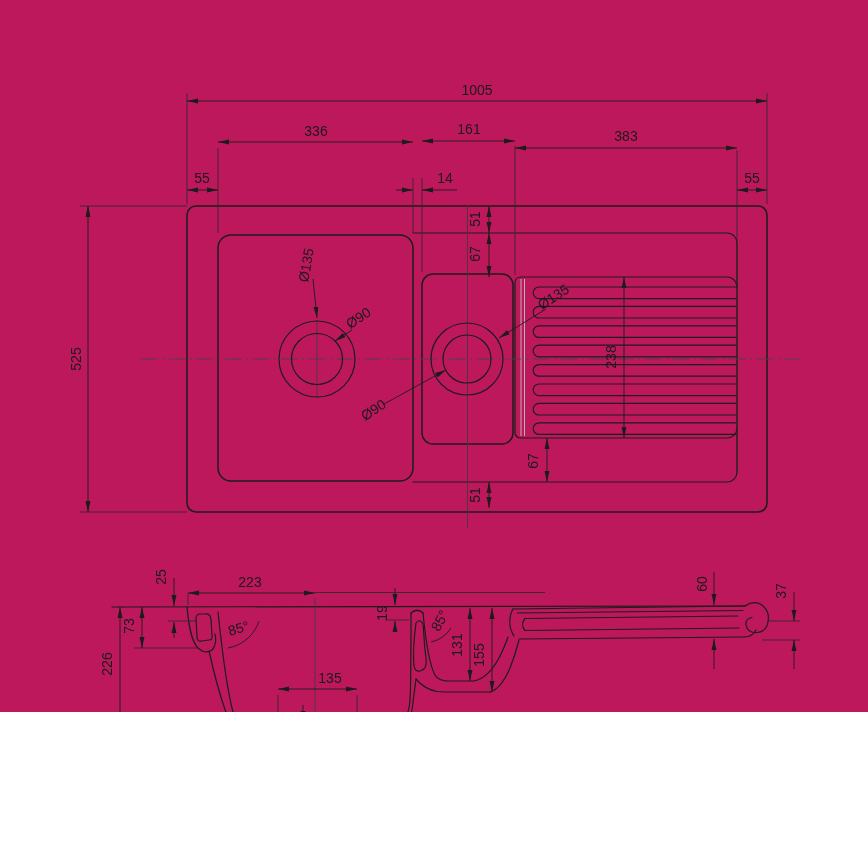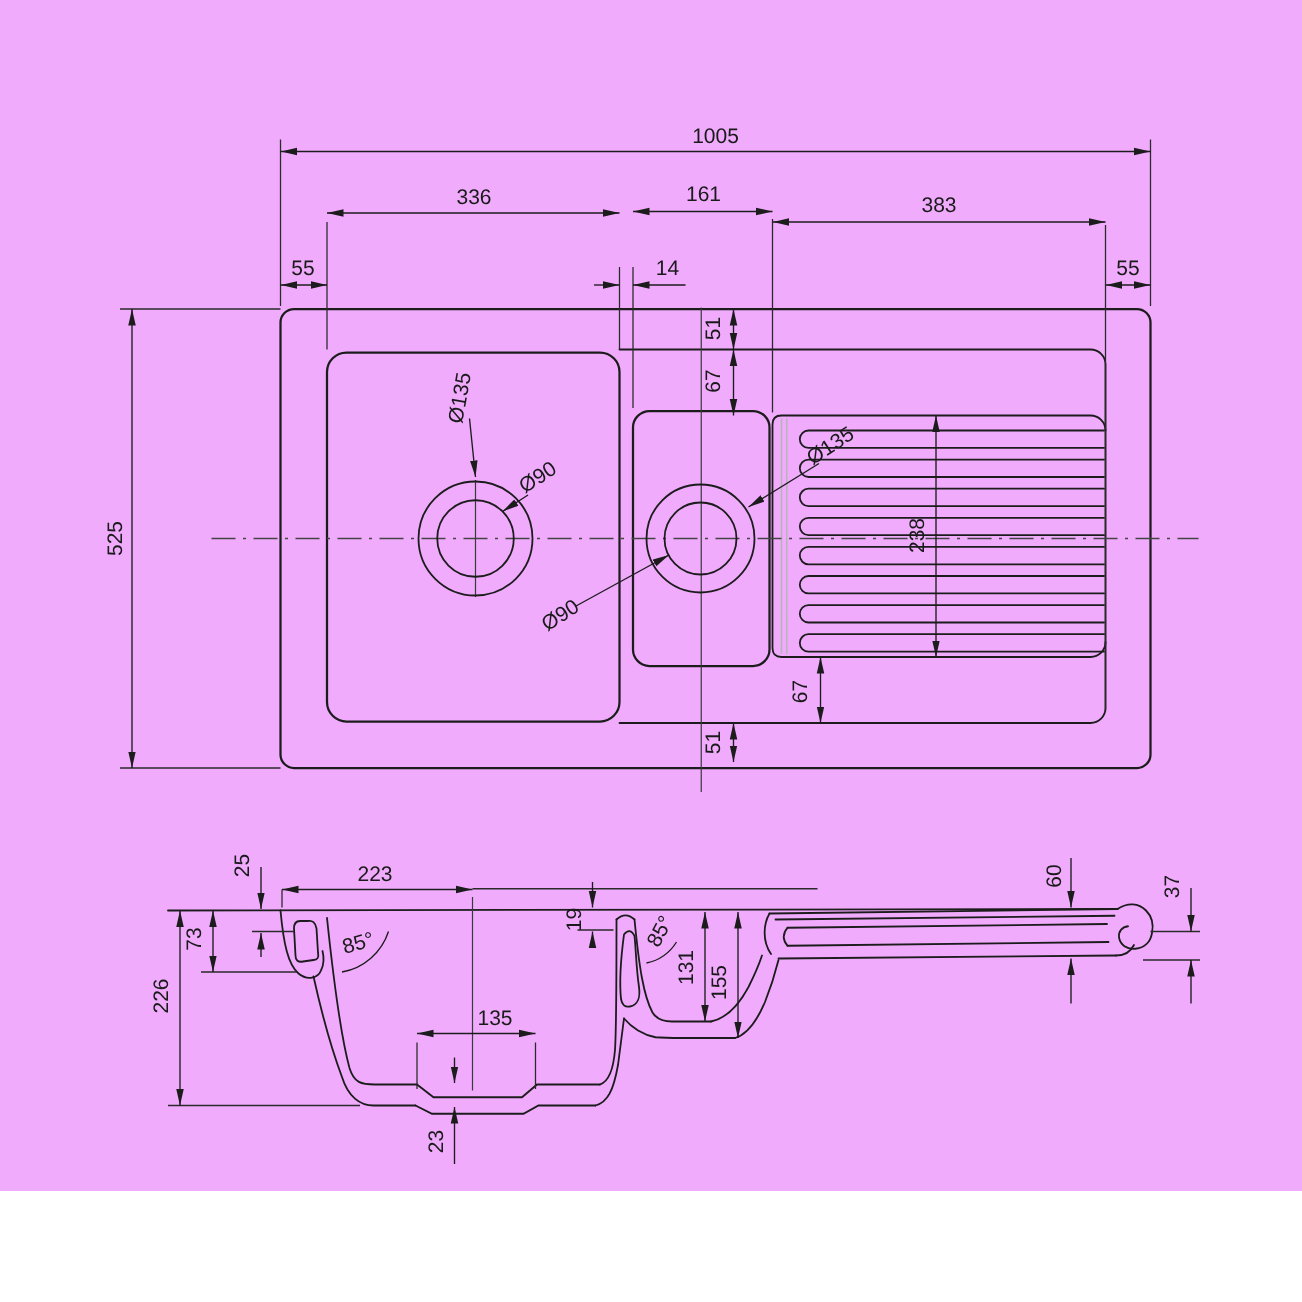--- a/index.html
+++ b/index.html
@@ -1,16 +1,16 @@
 <!DOCTYPE html>
 <html><head>
 <meta charset="utf-8">
 <style>
   html,body{margin:0;padding:0;background:#ffffff;}
-  .canvas{position:relative;width:868px;height:794px;background:#f0abfc;overflow:hidden;
+  .canvas{position:relative;width:868px;height:712px;background:#be185d;overflow:hidden;
           font-family:"Liberation Sans", sans-serif;}
   svg{position:absolute;left:0;top:0;}
   svg text{font-family:"Liberation Sans", sans-serif;font-size:14px;fill:#1a1a1a;}
   .geo{stroke:#1c1c1c;stroke-width:1.5;fill:none;stroke-linecap:round;}
   .geo2{stroke:#1c1c1c;stroke-width:1.2;fill:none;stroke-linecap:round;}
   .dim{stroke:#1c1c1c;stroke-width:0.9;fill:none;}
   .ext{stroke:#2a2a2a;stroke-width:0.85;fill:none;}
   .thin{stroke:#3a3a3a;stroke-width:0.8;fill:none;}
   .grey{stroke:#b5b5b5;stroke-width:1;fill:none;}
   .cl{stroke:#444;stroke-width:0.9;fill:none;stroke-dasharray:16 5 2 5;}

